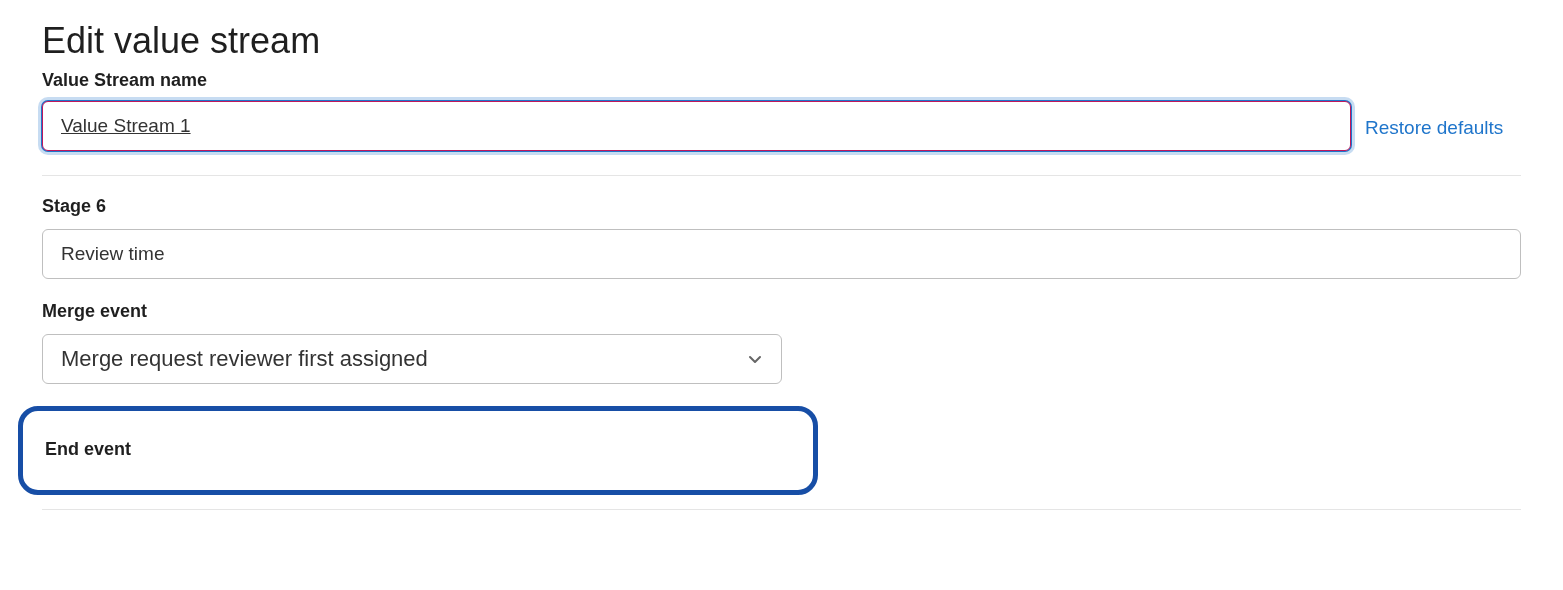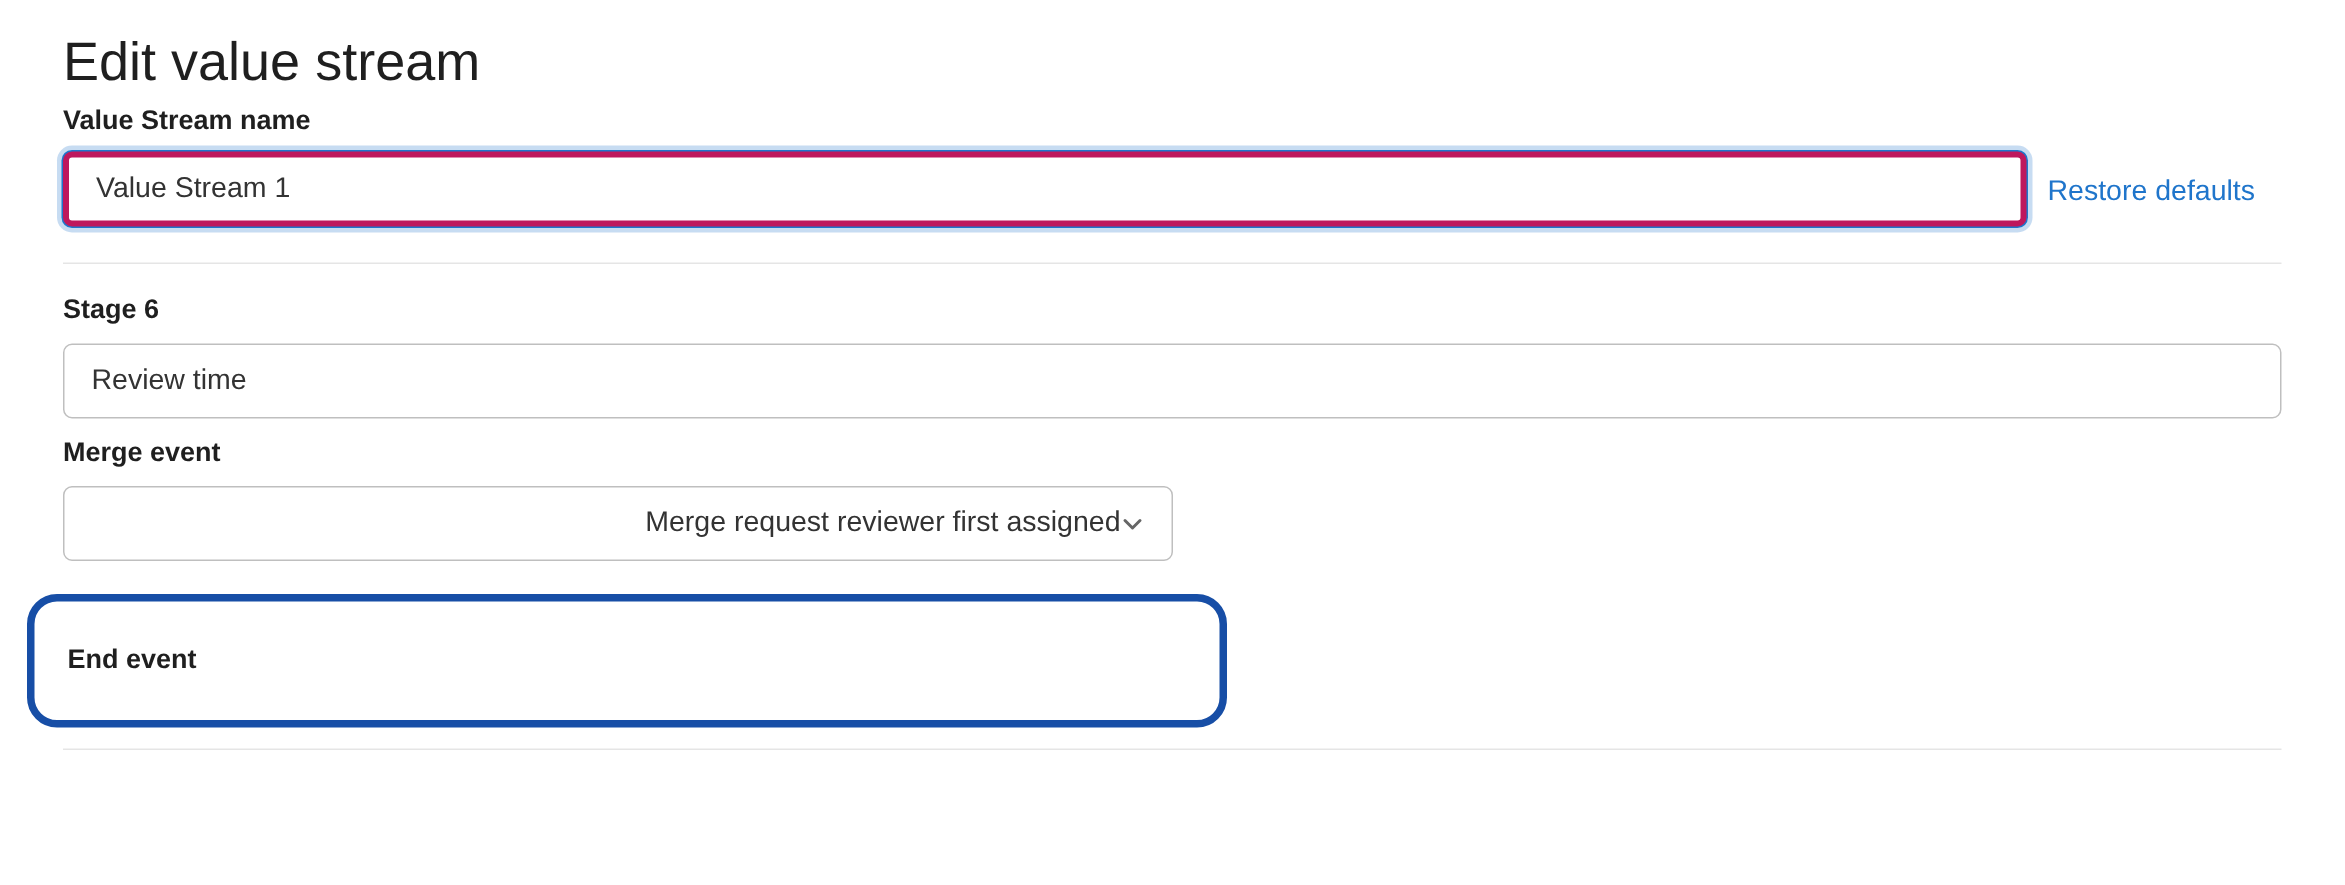--- a/index.html
+++ b/index.html
@@ -42,22 +42,23 @@
       height: 50px;
       padding: 0 18px;
       font-size: 19px;
       color: #333;
       border: 1px solid #bfbfbf;
       border-radius: 6px;
       background: #fff;
       outline: none;
     }
     .text-input.focused {
-      border: 4px solid #be185d;
+      border: 1px solid #be185d;
       box-shadow: 0 0 0 1px #1f75cb, 0 0 0 4px rgba(31,117,203,0.25);
+      text-decoration: underline;
     }
     .restore-link {
       color: #1f75cb;
       font-size: 19px;
       text-decoration: none;
       white-space: nowrap;
       margin-bottom: 12px;
       cursor: pointer;
     }
     .divider {
@@ -76,37 +77,36 @@
       width: 100%;
       max-width: 1498px;
       height: 50px;
       padding: 0 18px;
       font-size: 19px;
       color: #333;
       border: 1px solid #bfbfbf;
       border-radius: 6px;
       background: #fff;
       outline: none;
-      margin-bottom: 12px;
+      margin-bottom: 22px;
     }
     .dropdown {
       width: 740px;
       max-width: 100%;
       height: 50px;
       padding: 16px 18px;
-      font-size: 19px;
+      font-size: 22px;
       color: #333;
       border: 1px solid #bfbfbf;
       border-radius: 6px;
       background: #fff;
       display: flex;
       align-items: center;
       justify-content: space-between;
       cursor: pointer;
-      text-align: right;
     }
     .dropdown-text {
       flex: 1;
     }
     .chevron-icon {
       width: 16px;
       height: 16px;
       flex-shrink: 0;
     }
     .chevron-icon svg {

